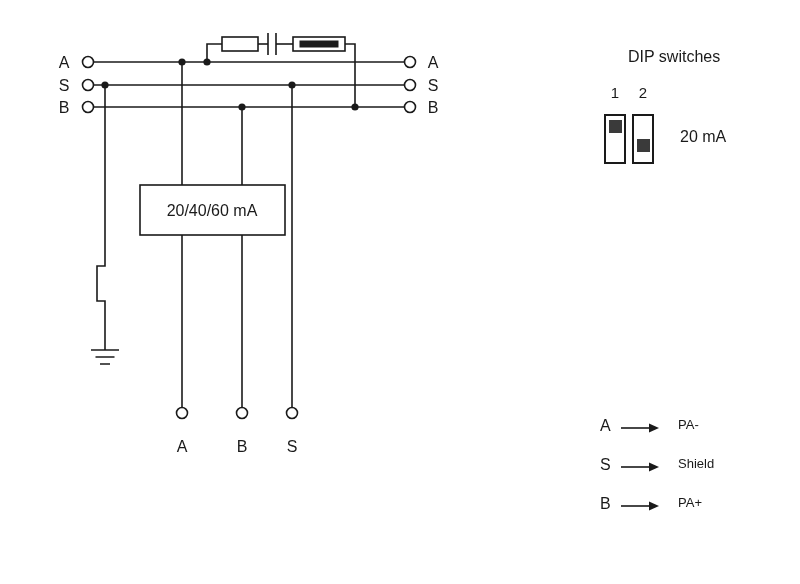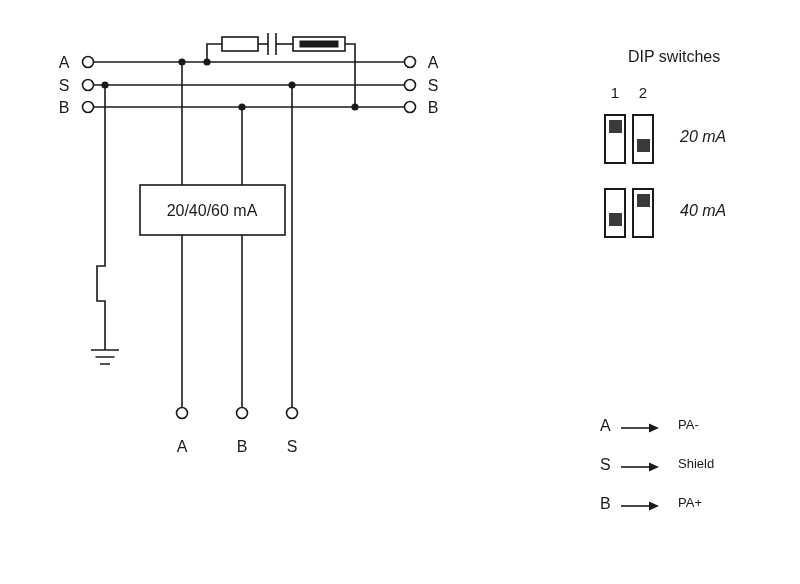--- a/index.html
+++ b/index.html
@@ -12,21 +12,21 @@
   .ln{stroke:var(--line);stroke-width:1.6;fill:none;}
   .box{stroke:var(--line);stroke-width:1.6;fill:#fff;}
   .blk{fill:var(--line);stroke:none;}
   .node{fill:var(--line);stroke:none;}
   .term{fill:#fff;stroke:var(--line);stroke-width:1.6;}
   svg text{font-family:"Liberation Sans",sans-serif;font-size:16px;fill:var(--line);}
 
   
   .dip-title{position:absolute;left:628px;top:48px;font-size:16px;}
   .dip-num{position:absolute;top:84px;width:22px;text-align:center;font-size:15px;}
-  .dip-row{position:absolute;left:604px;width:196px;height:50px;font-style:italic;}
+  .dip-row{position:absolute;left:604px;width:196px;height:50px;}
   .sw{position:absolute;top:0;width:18px;height:46px;border:2px solid var(--line);background:#fff;}
   .sw .knob{position:absolute;left:2.5px;width:13px;height:13px;background:var(--knob);}
   .knob.up{top:4px;}
   .knob.down{top:23px;}
   .sw1{left:0;}
   .sw2{left:28px;}
   .dip-label{position:absolute;left:76px;top:14px;font-size:16px;}
 
   
   .legend-row{position:absolute;left:600px;width:190px;height:22px;}
@@ -104,29 +104,20 @@
   <div class="dip-row" style="top:114px;">
     <div class="sw sw1">
         <div class="knob up"></div>
       </div>
     <div class="sw sw2">
         <div class="knob down"></div>
       </div>
     <div class="dip-label">20 mA</div>
   </div>
 
-  <div class="dip-row" style="top:188px;">
-    <div class="sw sw1">
-        <div class="knob down"></div>
-      </div>
-    <div class="sw sw2">
-        <div class="knob up"></div>
-      </div>
-    <div class="dip-label">40 mA</div>
-  </div>
 
 
   <div class="legend-row" style="top:417px;">
     <span class="legend-pin">A</span>
     <svg class="legend-arrow" width="40" height="12" viewBox="0 0 40 12">
       <path class="ln" d="M1,6 H29"></path>
         <polygon class="blk" points="29,1.5 39,6 29,10.5"></polygon>
     </svg>
     <span class="legend-signal">PA-</span>
   </div>

